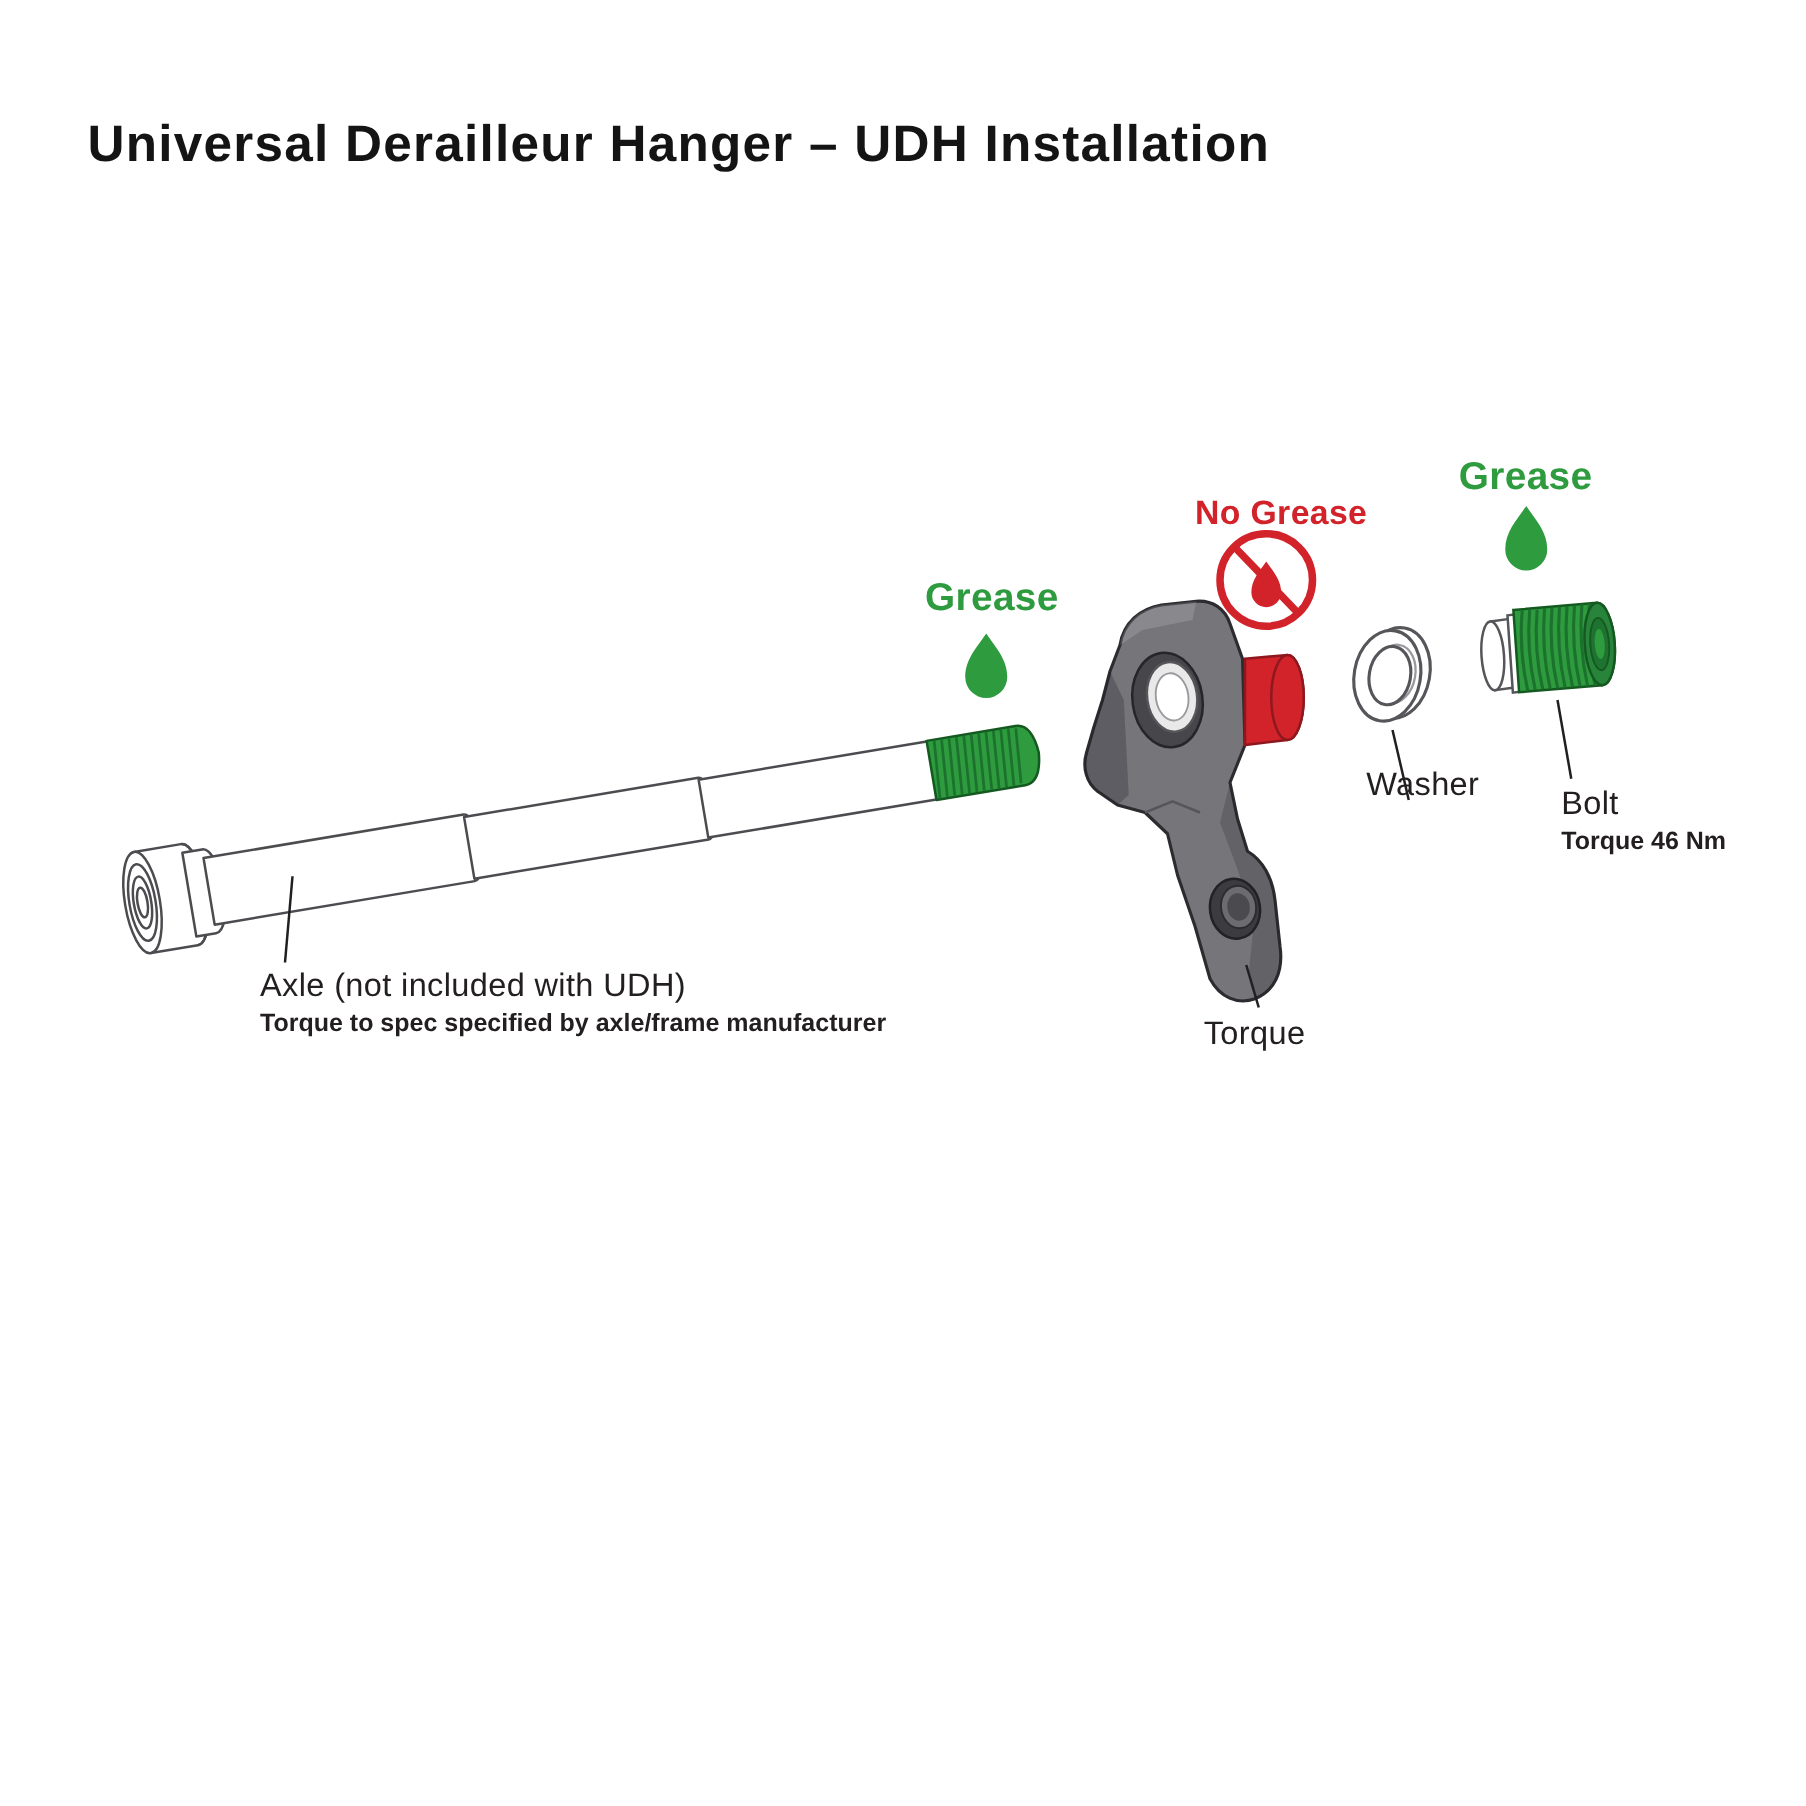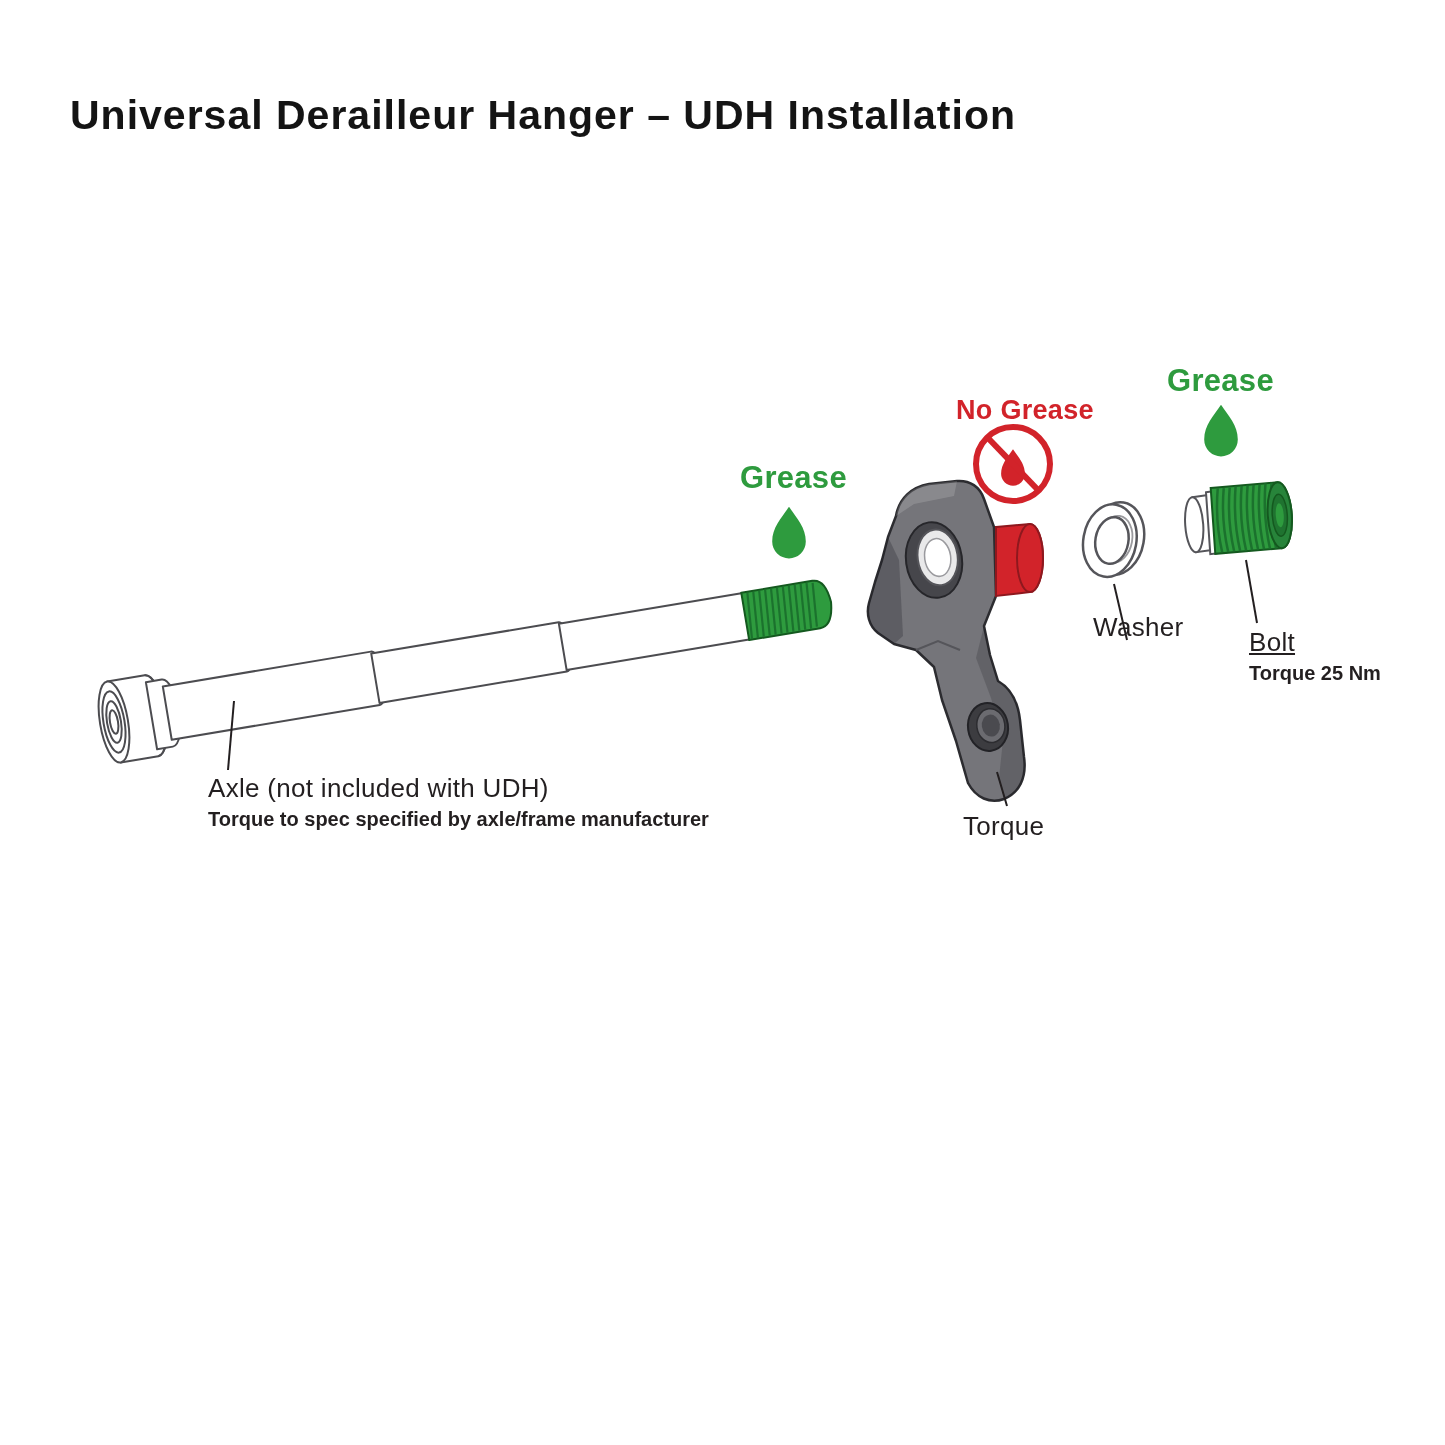--- a/index.html
+++ b/index.html
@@ -13,21 +13,21 @@
   .part-note{font-size:20px;font-weight:bold;color:#231F20;}
   .grease{font-size:31px;font-weight:bold;color:#2E9B3E;letter-spacing:.3px;}
   .nogrease{font-size:27px;font-weight:bold;color:#D2232A;letter-spacing:.3px;margin-left:40px;}
   .lbl-grease-axle{left:740px;top:460px;}
   .lbl-nogrease{left:916px;top:395px;}
   .lbl-grease-bolt{left:1167px;top:363px;}
   .lbl-axle{left:208px;top:773px;}
   .lbl-axle-note{left:208px;top:808px;}
   .lbl-hanger{left:963px;top:811px;}
   .lbl-washer{left:1093px;top:612px;}
-  .lbl-bolt{left:1249px;top:627px;text-decoration:underline;}
+  .lbl-bolt{left:1249px;top:627px;}
   .lbl-bolt-note{left:1249px;top:662px;}
 </style>
 </head>
 <body>
 
 <div class="canvas">
 
   <h1 class="title">Universal Derailleur Hanger – UDH Installation</h1>
 
   <svg class="diagram" viewBox="0 0 1445 1445" width="1445" height="1445">
@@ -174,15 +174,15 @@
   <div class="lbl grease lbl-grease-bolt">Grease</div>
 
   <div class="lbl part-note lbl-axle-note">Torque to spec specified by axle/frame manufacturer</div>
   <div class="lbl part-label lbl-axle">Axle (not included with UDH)</div>
 
   <div class="lbl part-label lbl-hanger">Torque</div>
 
   <div class="lbl part-label lbl-washer">Washer</div>
 
   <div class="lbl part-label lbl-bolt">Bolt</div>
-  <div class="lbl part-note lbl-bolt-note">Torque 25 Nm</div>
+  <div class="lbl part-note lbl-bolt-note">Torque 46 Nm</div>
 
 </div>
 
 </body></html>

